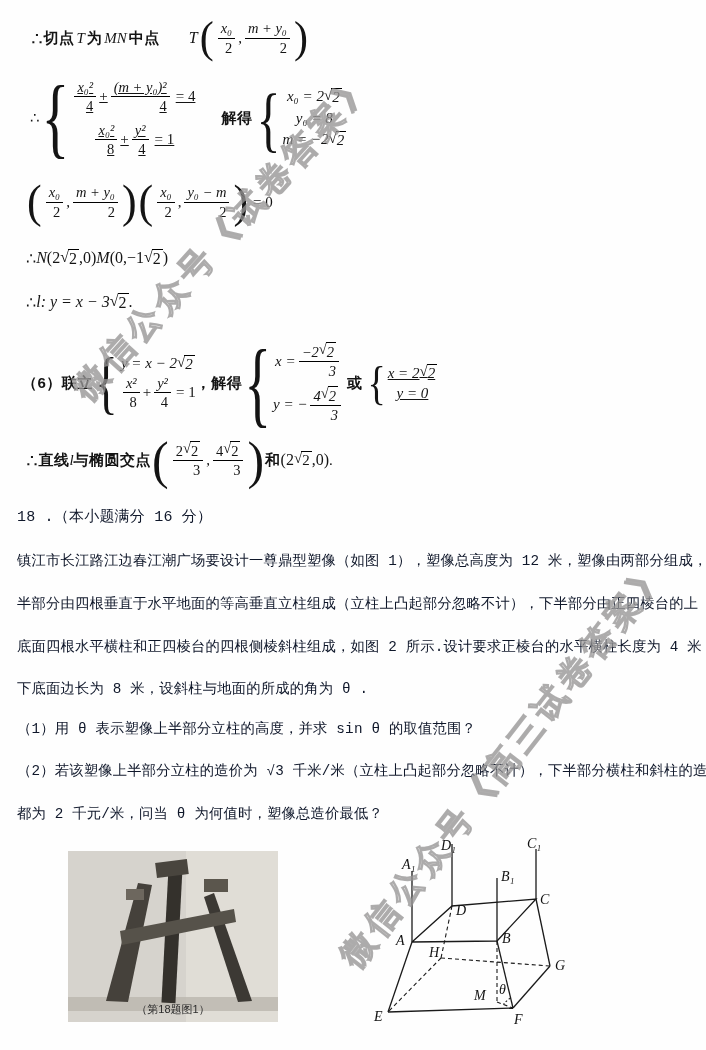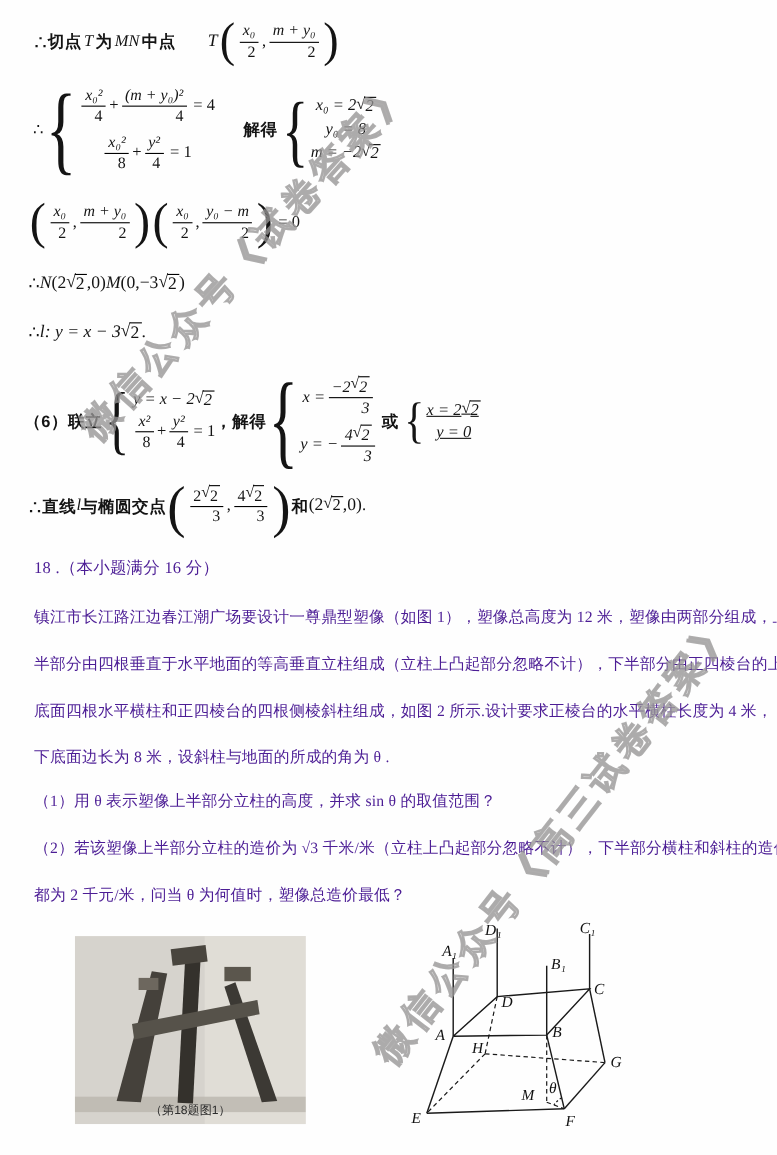--- a/index.html
+++ b/index.html
@@ -14,22 +14,22 @@
       font-size:14.5px;vertical-align:middle;}
   .fr .n{border-bottom:1px solid #000;padding:0 3px;text-align:center;display:inline-flex;align-items:flex-end;}
   .fr .d{padding:0 3px;}
   .sq{display:inline-flex;align-items:flex-start;white-space:nowrap;}
   .rs{line-height:1.05;}
   .rad{border-top:1px solid #000;margin-left:-1px;padding:0 2px 0 1px;}
   .bp{display:inline-block;font-weight:300;line-height:.9;transform:scaleY(1.05);margin:0 1px;}
   .brc{display:inline-block;font-weight:300;line-height:.8;margin:0 2px;}
   .col{display:inline-flex;flex-direction:column;align-items:center;}
   .eq{display:inline-flex;align-items:center;}
-  .para{position:absolute;left:31px;white-space:nowrap;font-size:14.3px;letter-spacing:.2px;
-        font-family:Liberation Serif, serif;color:#4c1d95;}
+  .para{position:absolute;left:17px;white-space:nowrap;font-size:14.3px;letter-spacing:.2px;
+        font-family:Liberation Mono, monospace;color:#0f172a;}
   .wm{position:absolute;pointer-events:none;z-index:9;font-weight:700;white-space:nowrap;
       color:rgba(165,163,163,0.16);-webkit-text-stroke:1.2px rgba(150,148,148,0.75);
       letter-spacing:5px;transform-origin:0 50%;font-family:"Liberation Sans",sans-serif;}
   .logo{position:absolute;display:flex;align-items:center;gap:6px;}
   .logo span{color:#d3d1d1;font-size:16px;letter-spacing:3px;font-weight:600;}
   svg text{font-family:"Liberation Serif",serif;}
 </style>
 </head>
 <body>
 
@@ -52,21 +52,21 @@
   <span class="fr">
       <span class="n it">m + y₀</span>
       <span class="d">2</span>
     </span>
   <span class="bp" style="font-size:42px;">)</span>
 </div>
 
 <div class="line" style="top:66px;left:30px;height:104px;">
   <span>∴</span>
   <span class="brc" style="font-size:58px;transform:scaleY(1.55);">{</span>
-  <span class="col" style="gap:6px;">
+  <span class="col" style="gap:6px;text-decoration:underline;">
     <span class="eq">
       <span class="fr">
           <span class="n it">x₀²</span>
           <span class="d">4</span>
         </span>
       <span>+</span>
       <span class="fr">
           <span class="n it">(m + y₀)²</span>
           <span class="d">4</span>
         </span>
@@ -136,21 +136,21 @@
   <span>∴ </span>
   <span class="it">N</span>
   <span>(2</span>
   <span class="sq">
       <span class="rs">√</span>
       <span class="rad">2</span>
     </span>
   <span>,0</span>
   <span>)</span>
   <span class="it">M</span>
-  <span>(0,−3</span>
+  <span>(0,−1</span>
   <span class="sq">
       <span class="rs">√</span>
       <span class="rad">2</span>
     </span>
   <span>)</span>
 </div>
 
 <div class="line" style="top:288px;left:26px;height:28px;font-size:16px;">
   <span>∴ </span>
   <span class="it">l</span>

